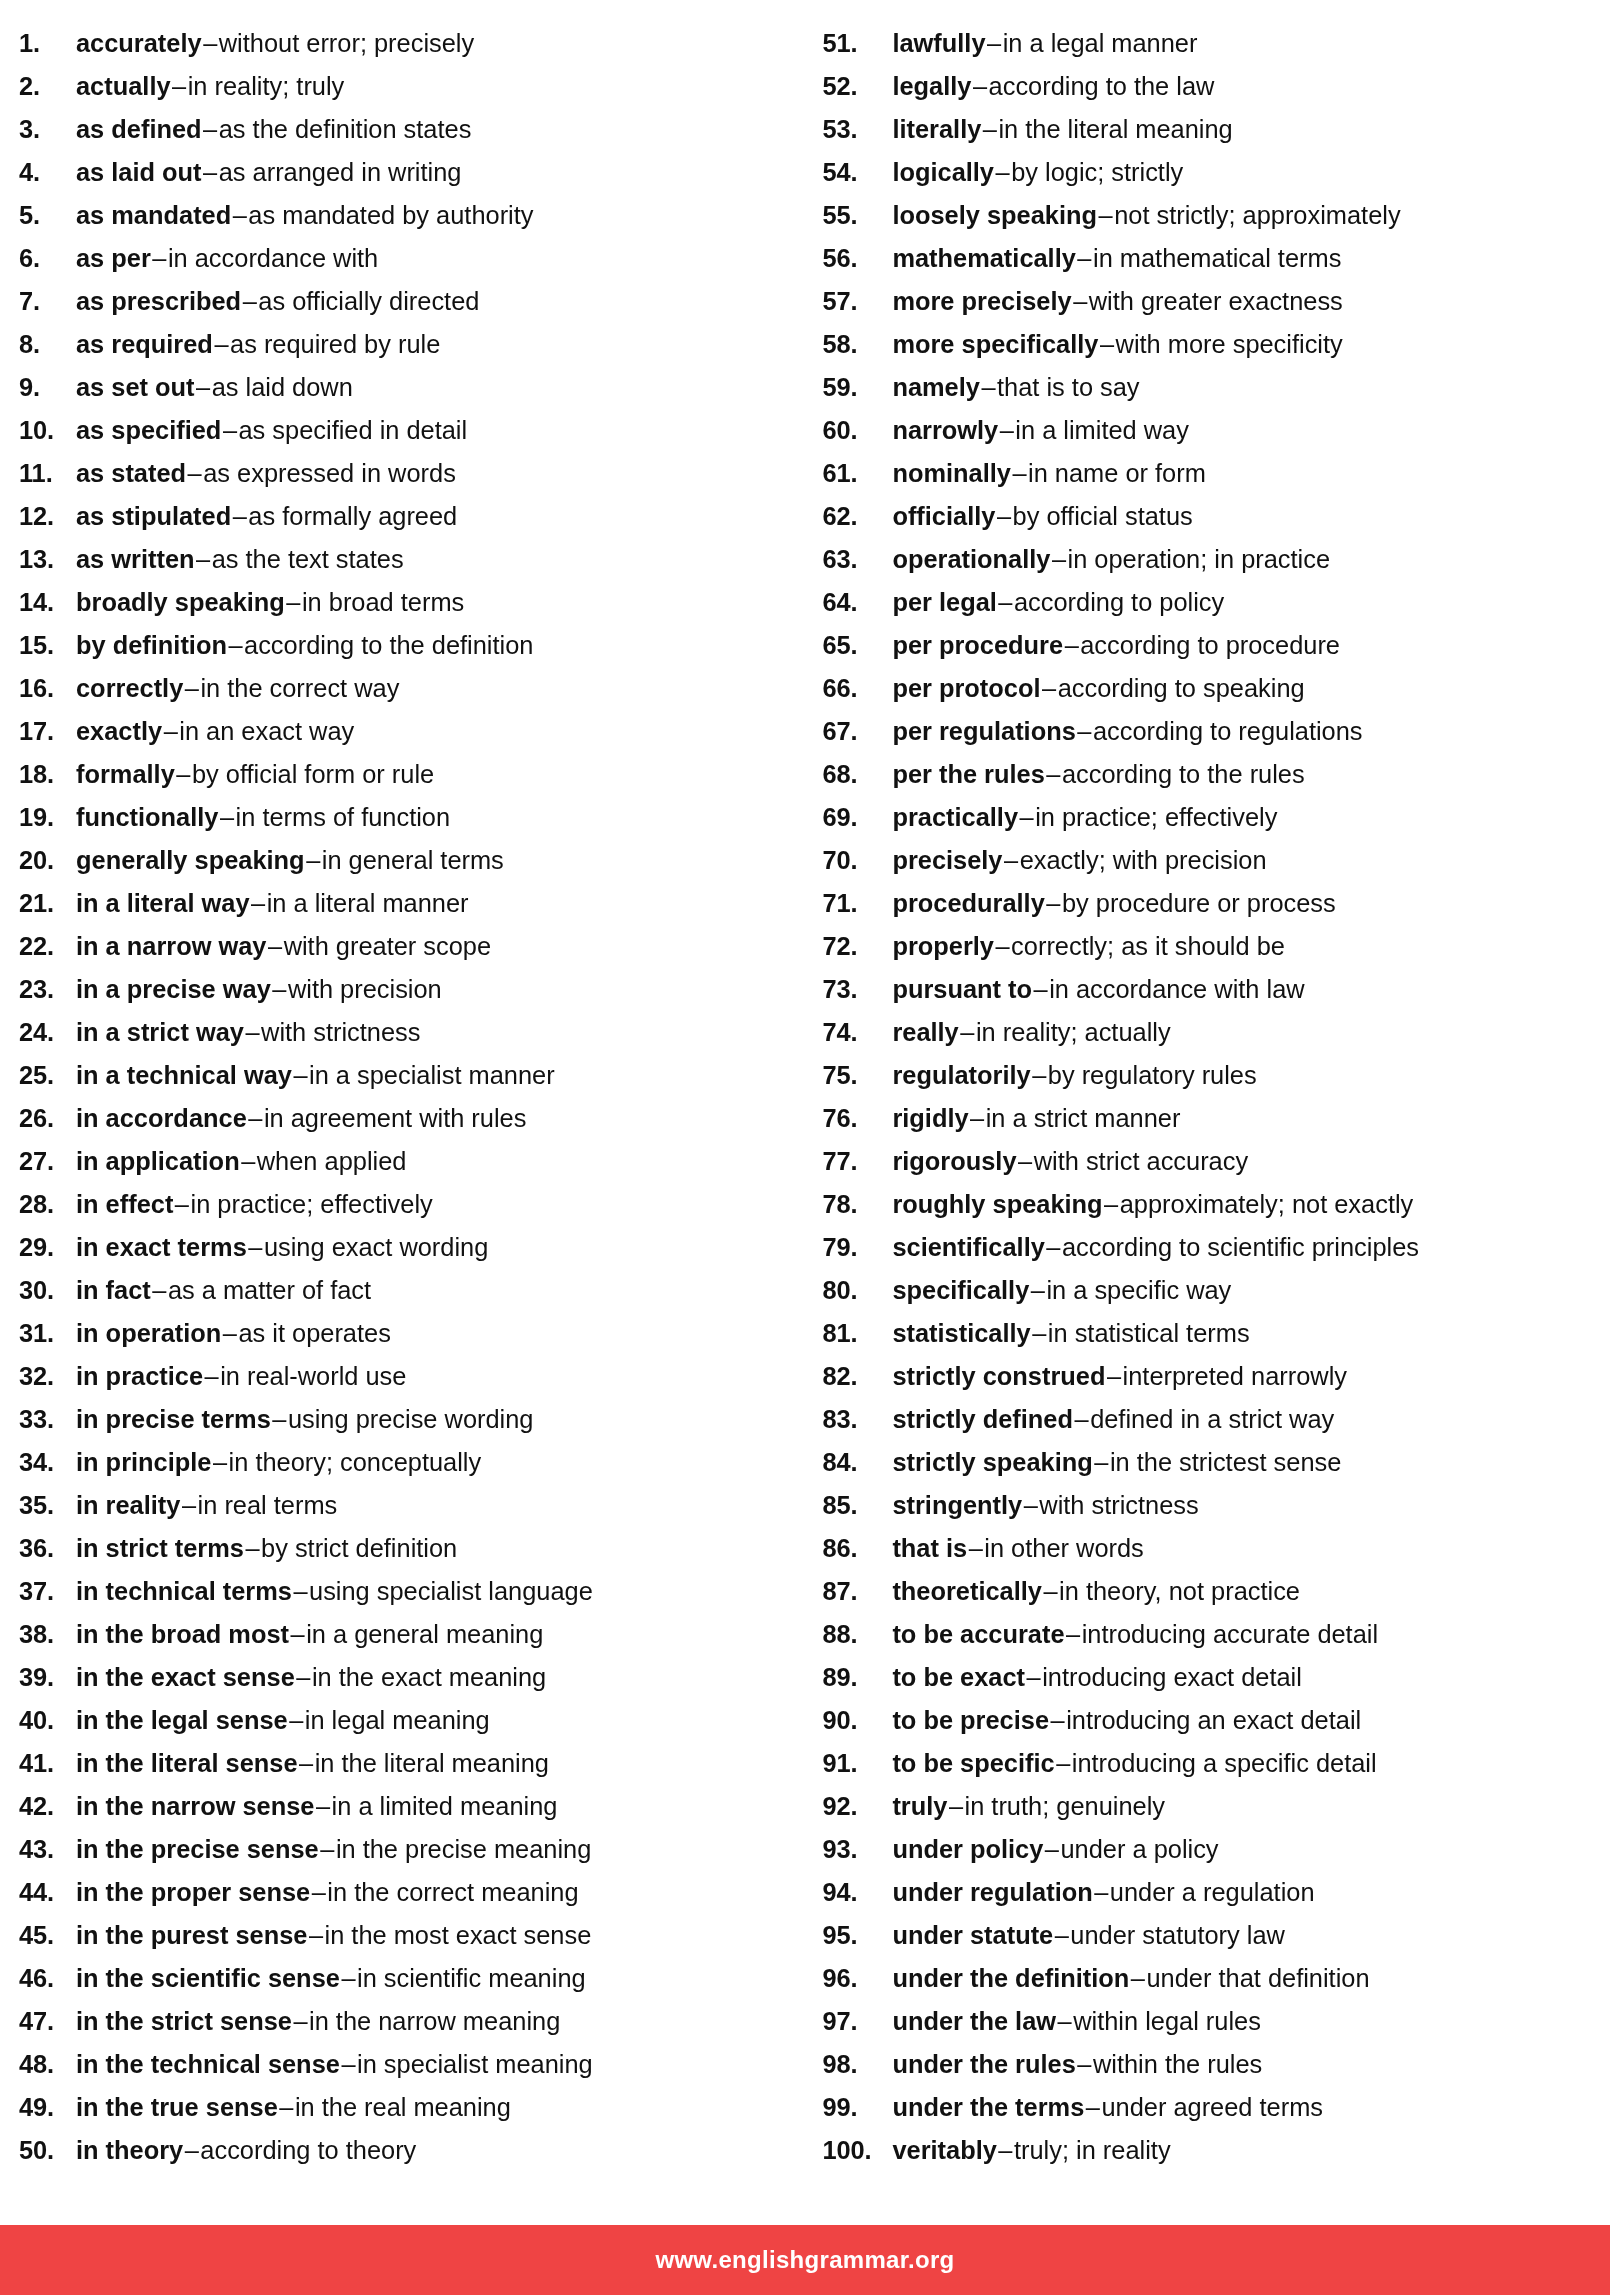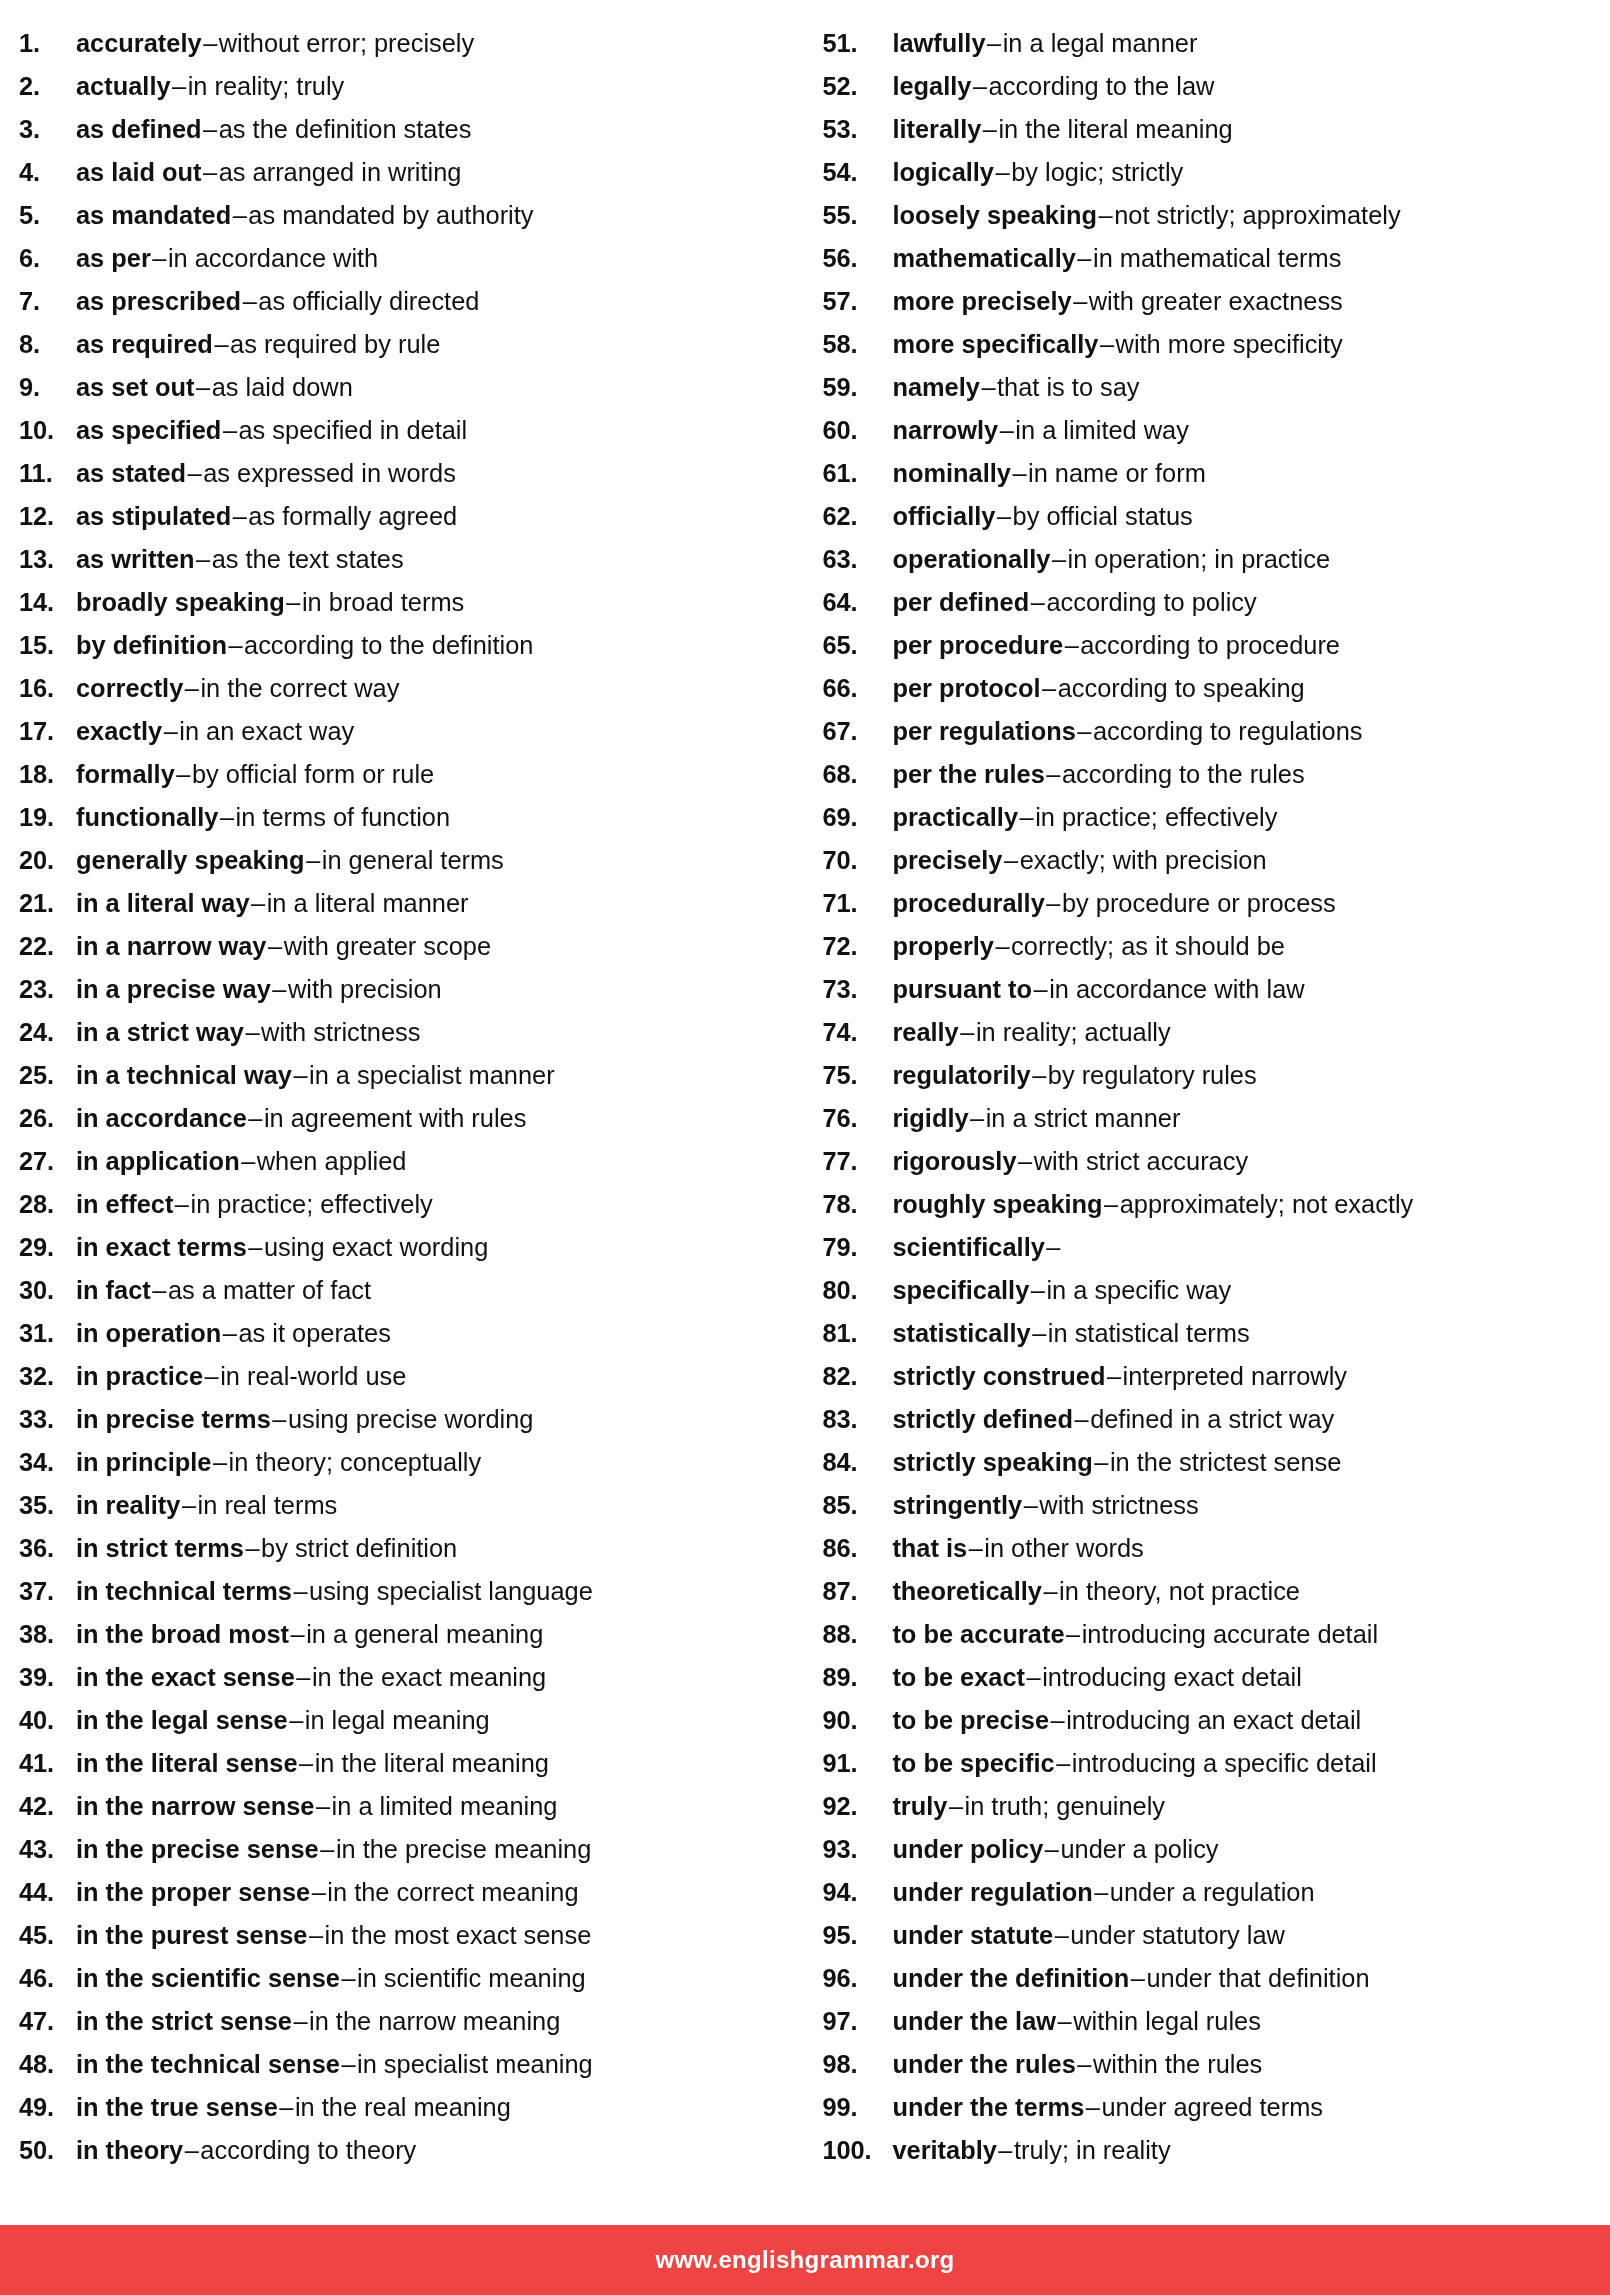--- a/index.html
+++ b/index.html
@@ -460,21 +460,21 @@
           <span class="def">by official status</span>
         </div>
         <div class="entry">
           <span class="num">63.</span>
           <span class="term">operationally</span>
           <span class="dash"> – </span>
           <span class="def">in operation; in practice</span>
         </div>
         <div class="entry">
           <span class="num">64.</span>
-          <span class="term">per defined</span>
+          <span class="term">per legal</span>
           <span class="dash"> – </span>
           <span class="def">according to policy</span>
         </div>
         <div class="entry">
           <span class="num">65.</span>
           <span class="term">per procedure</span>
           <span class="dash"> – </span>
           <span class="def">according to procedure</span>
         </div>
         <div class="entry">
@@ -552,20 +552,21 @@
         <div class="entry">
           <span class="num">78.</span>
           <span class="term">roughly speaking</span>
           <span class="dash"> – </span>
           <span class="def">approximately; not exactly</span>
         </div>
         <div class="entry">
           <span class="num">79.</span>
           <span class="term">scientifically</span>
           <span class="dash"> – </span>
+          <span class="def">according to scientific principles</span>
         </div>
         <div class="entry">
           <span class="num">80.</span>
           <span class="term">specifically</span>
           <span class="dash"> – </span>
           <span class="def">in a specific way</span>
         </div>
         <div class="entry">
           <span class="num">81.</span>
           <span class="term">statistically</span>

